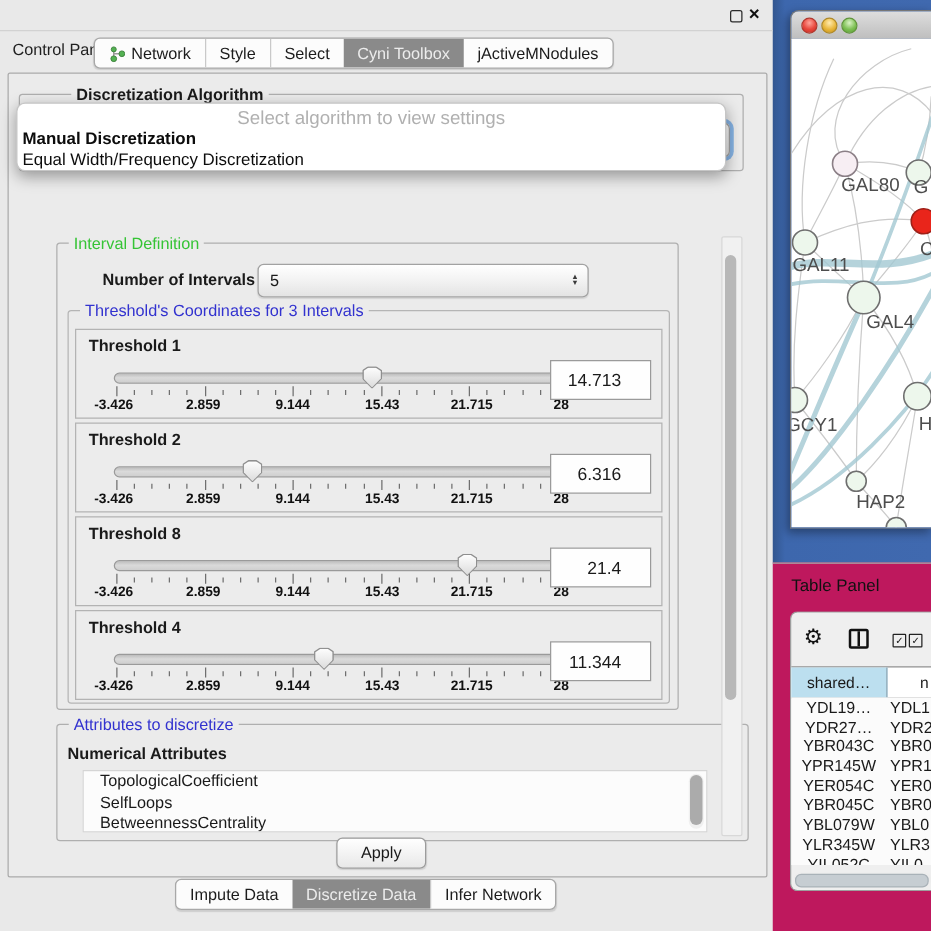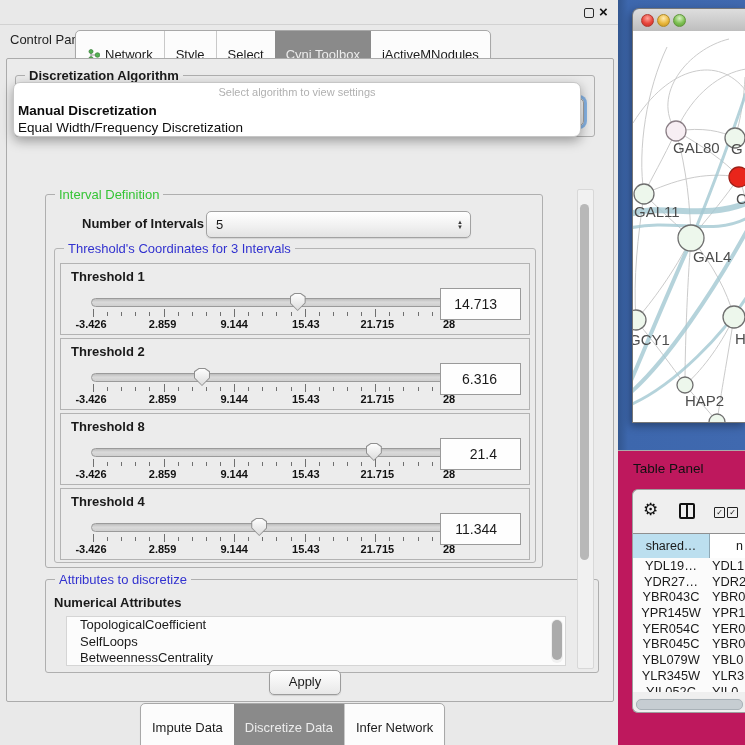--- a/index.html
+++ b/index.html
@@ -8,51 +8,51 @@
 
   
   #control-panel{position:absolute;left:0;top:0;width:618px;height:745px;background:#E9E9E9;}
   #cp-titlebar{position:absolute;left:0;top:0;width:100%;height:24px;border-bottom:1px solid #D2D2D2;}
   #cp-title{position:absolute;left:10px;top:4px;font-size:13px;color:#1f1f1f;margin-top:28px;}
   #float-icon{position:absolute;left:584px;top:8px;width:8px;height:8px;border:1.5px solid #2b2b2b;border-radius:2px;}
   #close-icon{position:absolute;left:599px;top:3px;font-size:15px;font-weight:bold;color:#111;}
 
   .tabbar{display:inline-flex;background:#FCFCFC;border:1px solid #A8A8A8;border-radius:5px;overflow:hidden;
           box-shadow:0 1px 1px rgba(0,0,0,0.12);}
-  .tab{padding:16px 11px;font-size:13px;color:#1c1c1c;display:flex;align-items:center;white-space:nowrap;}
+  .tab{padding:4px 11px;font-size:13px;color:#1c1c1c;display:flex;align-items:center;white-space:nowrap;}
   .tab.sep{border-left:1px solid #C9C9C9;}
   .tab.selected{background:#8A8A8A;color:#ECECEC;border-left:none;}
   #top-tabs{position:absolute;left:75px;top:30px;}
   .net-ic{margin-right:5px;}
 
   #content-panel{position:absolute;left:6px;top:58px;width:606px;height:642px;background:#EBEBEB;
                  border:1px solid #ABABAB;border-radius:2px;}
 
   .group{position:absolute;border:1px solid #AFAFAF;border-radius:3px;}
   .gtitle{position:absolute;top:-8px;left:9px;background:#EBEBEB;padding:0 4px;font-size:13px;line-height:15px;}
-  .t-dark{color:#1a1a1a;font-weight:bold;}
+  .t-dark{color:#1a1a1a;font-weight:bold;margin-left:32px;}
   .t-plain{color:#2a2a2a;}
   .t-green{color:#35C435;}
   .t-blue{color:#3232CF;}
 
   .mac-combo{position:absolute;border:1px solid #A2A2A2;border-radius:5px;
              background:linear-gradient(#FFFFFF,#F1F1F1 55%,#E3E3E3);
              font-size:13px;display:flex;align-items:center;padding-left:9px;
              box-shadow:0 1px 1px rgba(0,0,0,0.10);}
   .stepper{position:absolute;right:7px;top:50%;transform:translateY(-50%);display:flex;flex-direction:column;
            align-items:center;color:#3a3a3a;}
   .stepper span{font-size:6px;line-height:5px;}
 
   
   #algo-group{left:8px;top:16px;width:578px;height:60px;}
   #algo-combo{left:8px;top:22px;right:10px;height:26px;
               box-shadow:0 0 0 3px rgba(100,160,225,0.75);z-index:5;}
   #algo-popup{position:absolute;left:6px;top:23px;width:566px;height:53px;background:#FFFFFF;
               border:1px solid #C6C6C6;border-radius:7px;box-shadow:0 4px 12px rgba(0,0,0,0.35);z-index:40;}
-  #algo-hint{text-align:center;padding-top:3px;font-size:11px;color:#B0B0B0;height:16px;}
+  #algo-hint{text-align:center;padding-top:3px;font-size:15px;color:#B0B0B0;height:16px;}
   .algo-opt{font-size:13.5px;padding:1px 0 0 4px;height:16px;color:#0c0c0c;}
   .algo-opt.bold{font-weight:bold;}
 
   
   #tabledata-group{left:8px;top:78px;width:578px;height:49px;}
   #tabledata-combo{left:8px;top:13px;right:10px;height:27px;}
 
   
   #interval-group{left:38px;top:135px;width:496px;height:372px;}
   #num-label{position:absolute;left:36px;top:21px;font-size:13px;font-weight:bold;}

